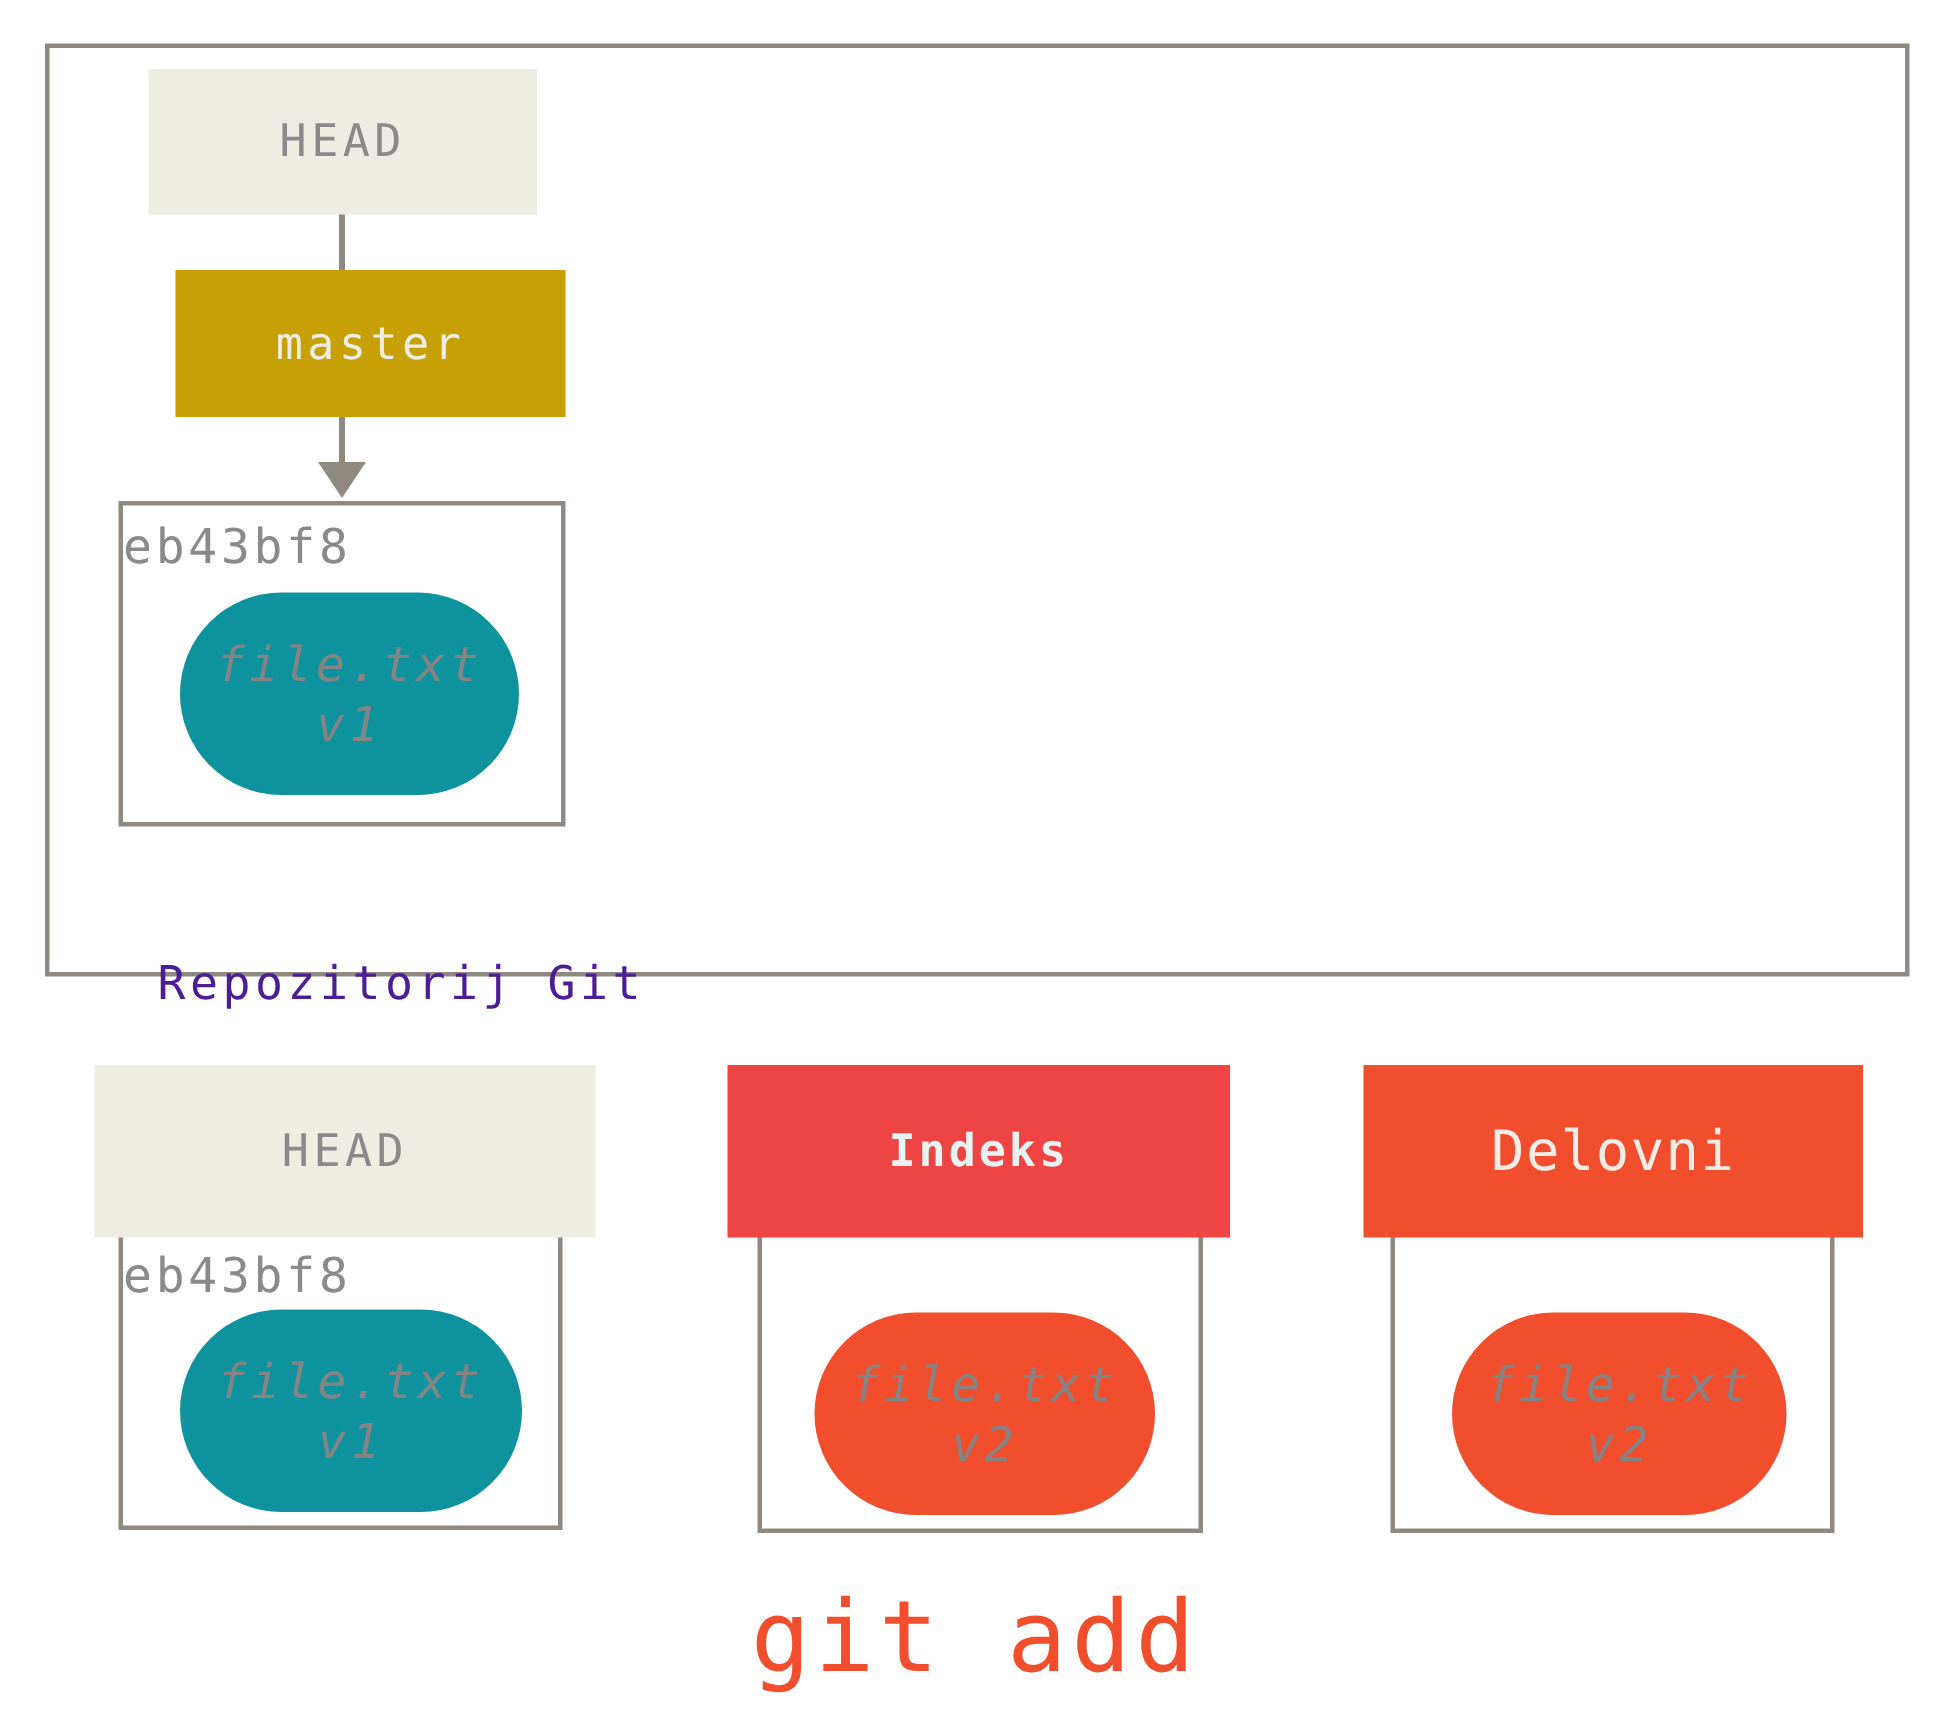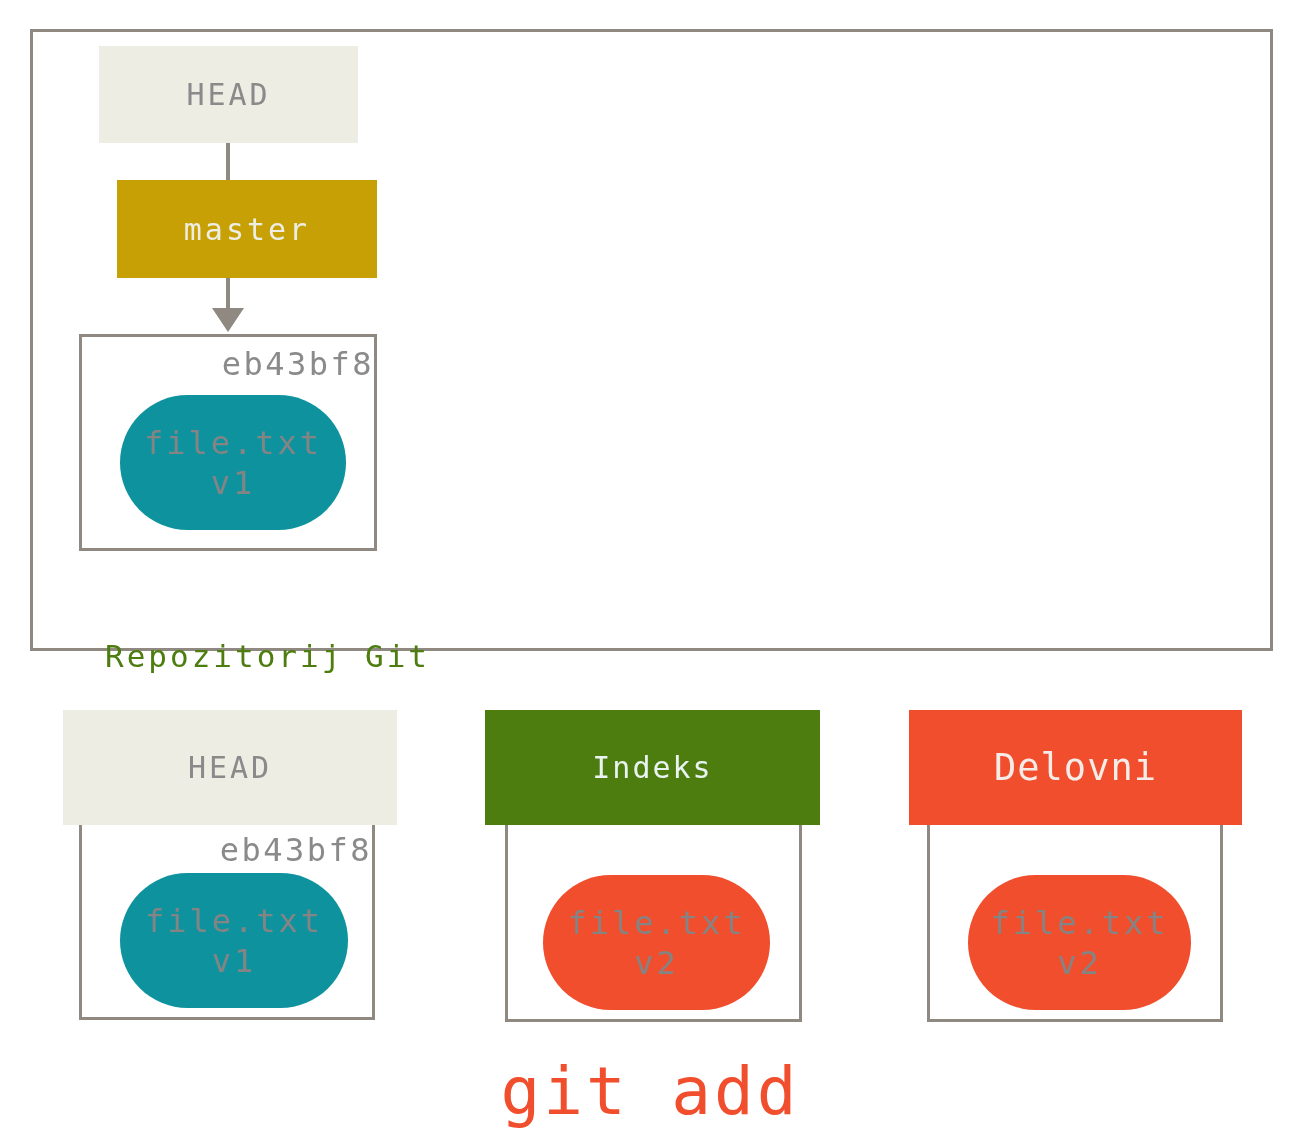--- a/index.html
+++ b/index.html
@@ -15,21 +15,21 @@
 
   
   .repo-box {
     left: 30px; top: 29px; width: 1243px; height: 622px;
     border: 3px solid #8f8981;
     background: #ffffff;
   }
   .repo-label {
     left: 72px; top: 606px;
     font-size: 31px; letter-spacing: 3px;
-    color: #4d7c0f;
+    color: #4c1d95;
     white-space: nowrap;
   }
 
   .head-ref {
     left: 99px; top: 46px; width: 259px; height: 97px;
     background: #eeede4;
     color: #8a8a8a; font-size: 30px; letter-spacing: 3px;
     display: flex; align-items: center; justify-content: center;
   }
   .vline {
@@ -49,46 +49,47 @@
     background: #c6a005;
     color: #eeede4; font-size: 30px; letter-spacing: 3px;
     display: flex; align-items: center; justify-content: center; margin-left: 19px;
   }
   .commit-box {
     left: 79px; top: 334px; width: 298px; height: 217px;
     border: 3px solid #8f8981;
     background: #ffffff;
   }
   .hash-label {
-    width: 100%; text-align: right;
+    width: 100%; text-align: left;
     margin-top: 8px;
     font-size: 32px; letter-spacing: 2.5px;
     color: #8a8a8a;
   }
   .blob {
     border-radius: 70px;
     display: flex; flex-direction: column;
     align-items: center; justify-content: center;
     font-size: 32px; letter-spacing: 3px; line-height: 40px;
     color: #848484;
+    font-style: italic;
   }
   .blob.teal { background: #0e939e; }
   .blob.orange { background: #f14e2e; }
   .blob-top { position: absolute; left: 38px; top: 58px; width: 226px; height: 135px; }
 
   
   .area-header {
     height: 115px;
     display: flex; flex-direction: column;
     align-items: center; justify-content: center;
     font-size: 30px; letter-spacing: 2px;
     z-index: 2;
   }
   .area-header.beige { background: #eeede4; color: #8a8a8a; letter-spacing: 3px; }
-  .area-header.teal { background: #4d7c0f; color: #e9f3f2; }
+  .area-header.teal { background: #ef4444; color: #e9f3f2; font-weight: bold; }
   .area-header.orange { background: #f14e2e; color: #f5ece7; font-size: 37px; letter-spacing: 1px; line-height: 40px; }
   .area-box {
     border: 3px solid #8f8981;
     background: #ffffff;
     z-index: 1;
   }
 
   .head-area-header { left: 63px; top: 710px; width: 334px; }
   .head-area-box   { left: 79px; top: 818px; width: 296px; height: 202px; }
   .head-area-blob  { position: absolute; left: 38px; top: 52px; width: 228px; height: 135px; }

